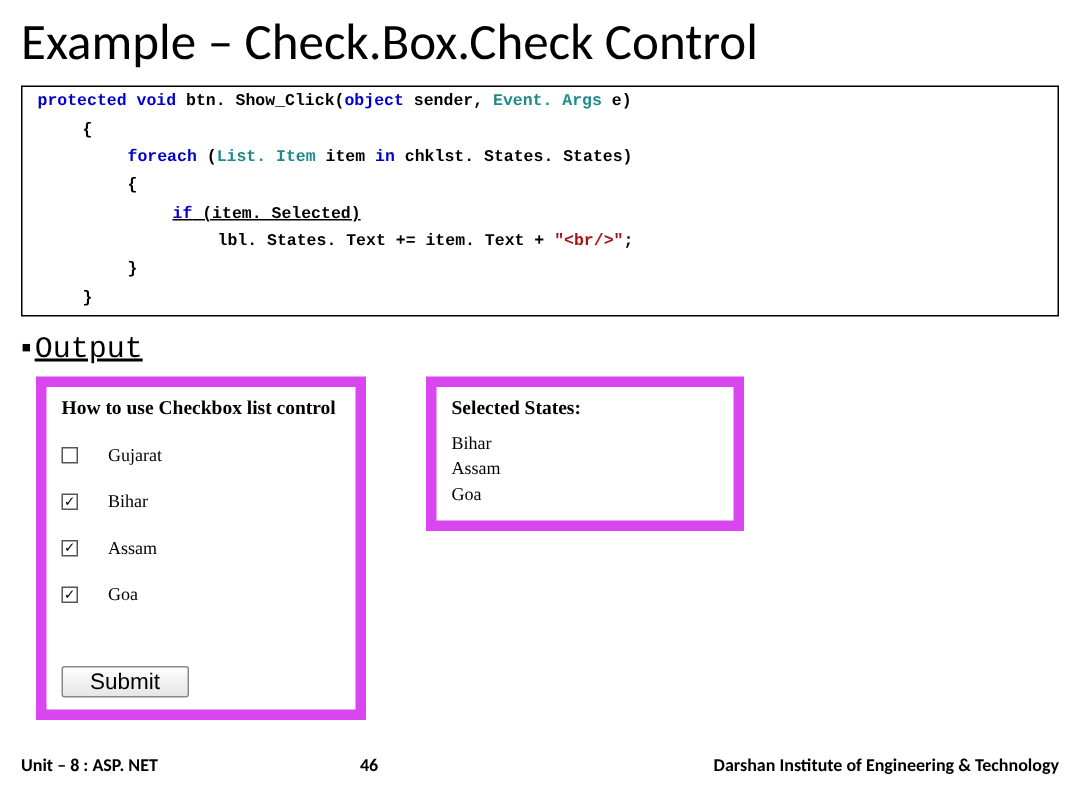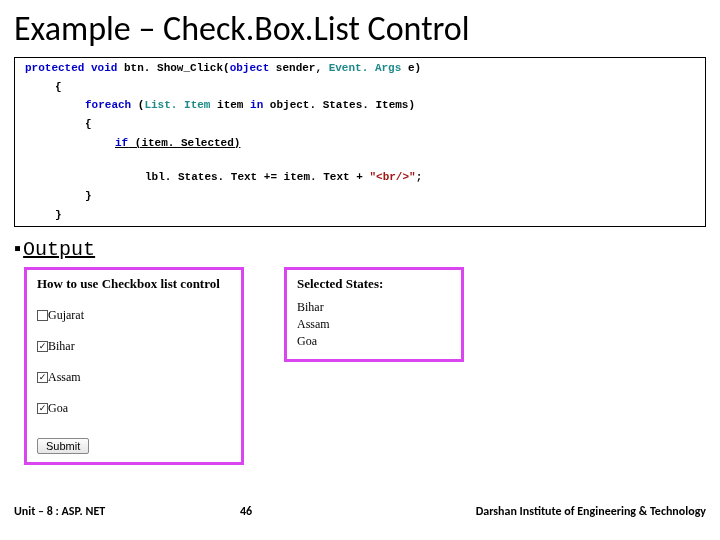--- a/index.html
+++ b/index.html
@@ -34,36 +34,36 @@
     text-decoration: underline;
   }
   .output-h::before { content: "\25AA  "; font-family: Arial; text-decoration: none; display:inline-block; margin-right:2px;}
   .panels {
     display: flex;
     gap: 40px;
     margin: 4px 24px;
     align-items: flex-start;
   }
   .panel {
-    border: 3px solid #d946ef;
+    border: 7px solid #d946ef;
     padding: 6px 10px 8px 10px;
     font-family: "Times New Roman", serif;
     font-size: 12px;
     background: #fff;
   }
   .panel-left { width: 220px; }
-  .panel-right { width: 180px; }
+  .panel-right { width: 212px; }
   .panel-title { font-weight: bold; margin-bottom: 8px; font-size: 13px; }
-  .cb-row { display: flex; align-items: center; gap: 0; margin: 16px 0; font-size: 12px;}
+  .cb-row { display: flex; align-items: center; gap: 20px; margin: 16px 0; font-size: 12px;}
   .cb { width: 11px; height: 11px; border: 1px solid #555; display: inline-flex; align-items:center; justify-content:center; font-size:9px; line-height:1;}
   .btn-submit {
-    margin-top: 6px;
+    margin-top: 24px;
     font-family: Arial, sans-serif;
-    font-size: 11px;
-    padding: 1px 8px;
+    font-size: 15px;
+    padding: 1px 18px;
     border: 1px solid #888;
     background: linear-gradient(#fdfdfd,#e6e6e6);
     border-radius: 2px;
     display: inline-block;
   }
   .sel-list div { margin: 2px 0; font-size: 12px; }
   .footer {
     position: absolute;
     bottom: 22px; left: 0; right: 0;
     display: flex;
@@ -71,35 +71,35 @@
     padding: 0 14px;
     font-size: 12px;
     font-weight: bold;
     font-family: Calibri, Arial, sans-serif;
   }
   .footer-center { position:absolute; left:50%; transform:translateX(-140px);margin-left:20px; }
 </style>
 </head>
 <body>
 
-<div class="title">Example – Check.Box.List Control</div>
+<div class="title">Example – Check.Box.Check Control</div>
 
 <div class="code-box">
   <div>
     <span class="kw">protected void</span><span> btn. Show_Click(</span><span class="kw">object</span><span> sender, </span><span class="typ">Event. Args</span><span> e)</span>
   </div>
   <div style="padding-left:30px;">{</div>
   <div style="padding-left:60px;">
-    <span class="kw">foreach</span><span> (</span><span class="typ">List. Item</span><span> item </span><span class="kw">in</span><span> object. States. Items)</span>
+    <span class="kw">foreach</span><span> (</span><span class="typ">List. Item</span><span> item </span><span class="kw">in</span><span> chklst. States. States)</span>
   </div>
   <div style="padding-left:60px;">{</div>
   <div style="padding-left:90px;text-decoration:underline;">
     <span class="kw">if</span><span> (item. Selected)</span>
   </div>
-  <div style="padding-left:120px;margin-top:16px;">
+  <div style="padding-left:120px;">
     <span>lbl. States. Text += item. Text + </span><span class="str">"&lt;br/&gt;"</span><span>;</span>
   </div>
   <div style="padding-left:60px;">}</div>
   <div style="padding-left:30px;">}</div>
 </div>
 
 <div class="output-h">Output</div>
 
 <div class="panels">
   <div class="panel panel-left">

